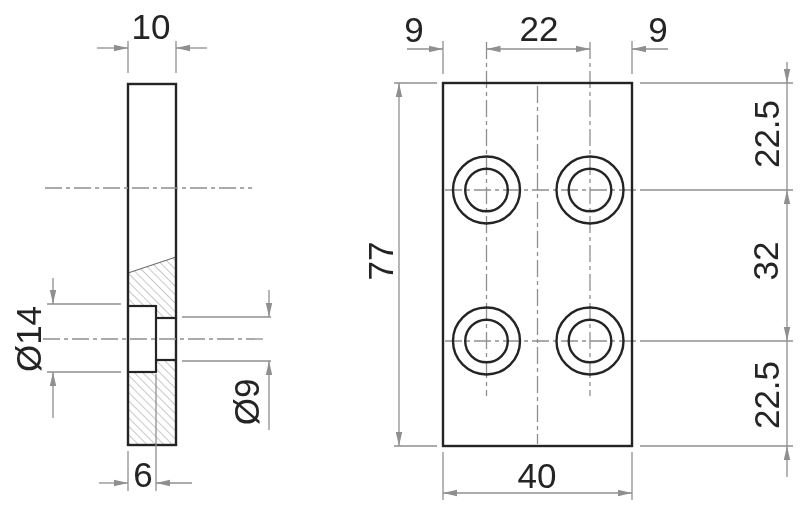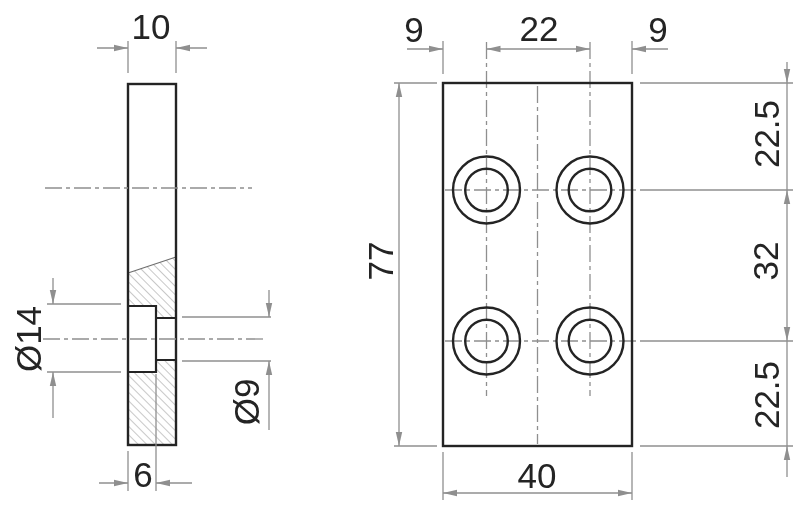--- a/index.html
+++ b/index.html
@@ -1,16 +1,16 @@
 <!DOCTYPE html>
 <html><head>
 <meta charset="utf-8">
 <style>
   html,body{margin:0;padding:0;background:#ffffff;}
-  .stage{width:800px;height:508px;background:#ffffff;position:relative;overflow:hidden;border-radius:14px;}
+  .stage{width:800px;height:508px;background:#ffffff;position:relative;overflow:hidden;}
   svg{display:block;}
   .edge{stroke:#242424;stroke-width:2.4;fill:none;stroke-linecap:butt;}
   .edge2{stroke:#242424;stroke-width:2.2;fill:none;stroke-linecap:butt;}
   .thin{stroke:#8f8f8f;stroke-width:1.3;fill:none;stroke-linecap:butt;}
   .cl{stroke:#8f8f8f;stroke-width:1.3;fill:none;stroke-dasharray:17 4 4 4;stroke-linecap:butt;}
   .brk{stroke:#6e6e6e;stroke-width:1.3;fill:none;}
   .arr{fill:#8f8f8f;stroke:none;}
   .dimtext{font-family:"Liberation Sans","DejaVu Sans",sans-serif;font-size:35px;fill:#242424;}
 </style>
 </head>

